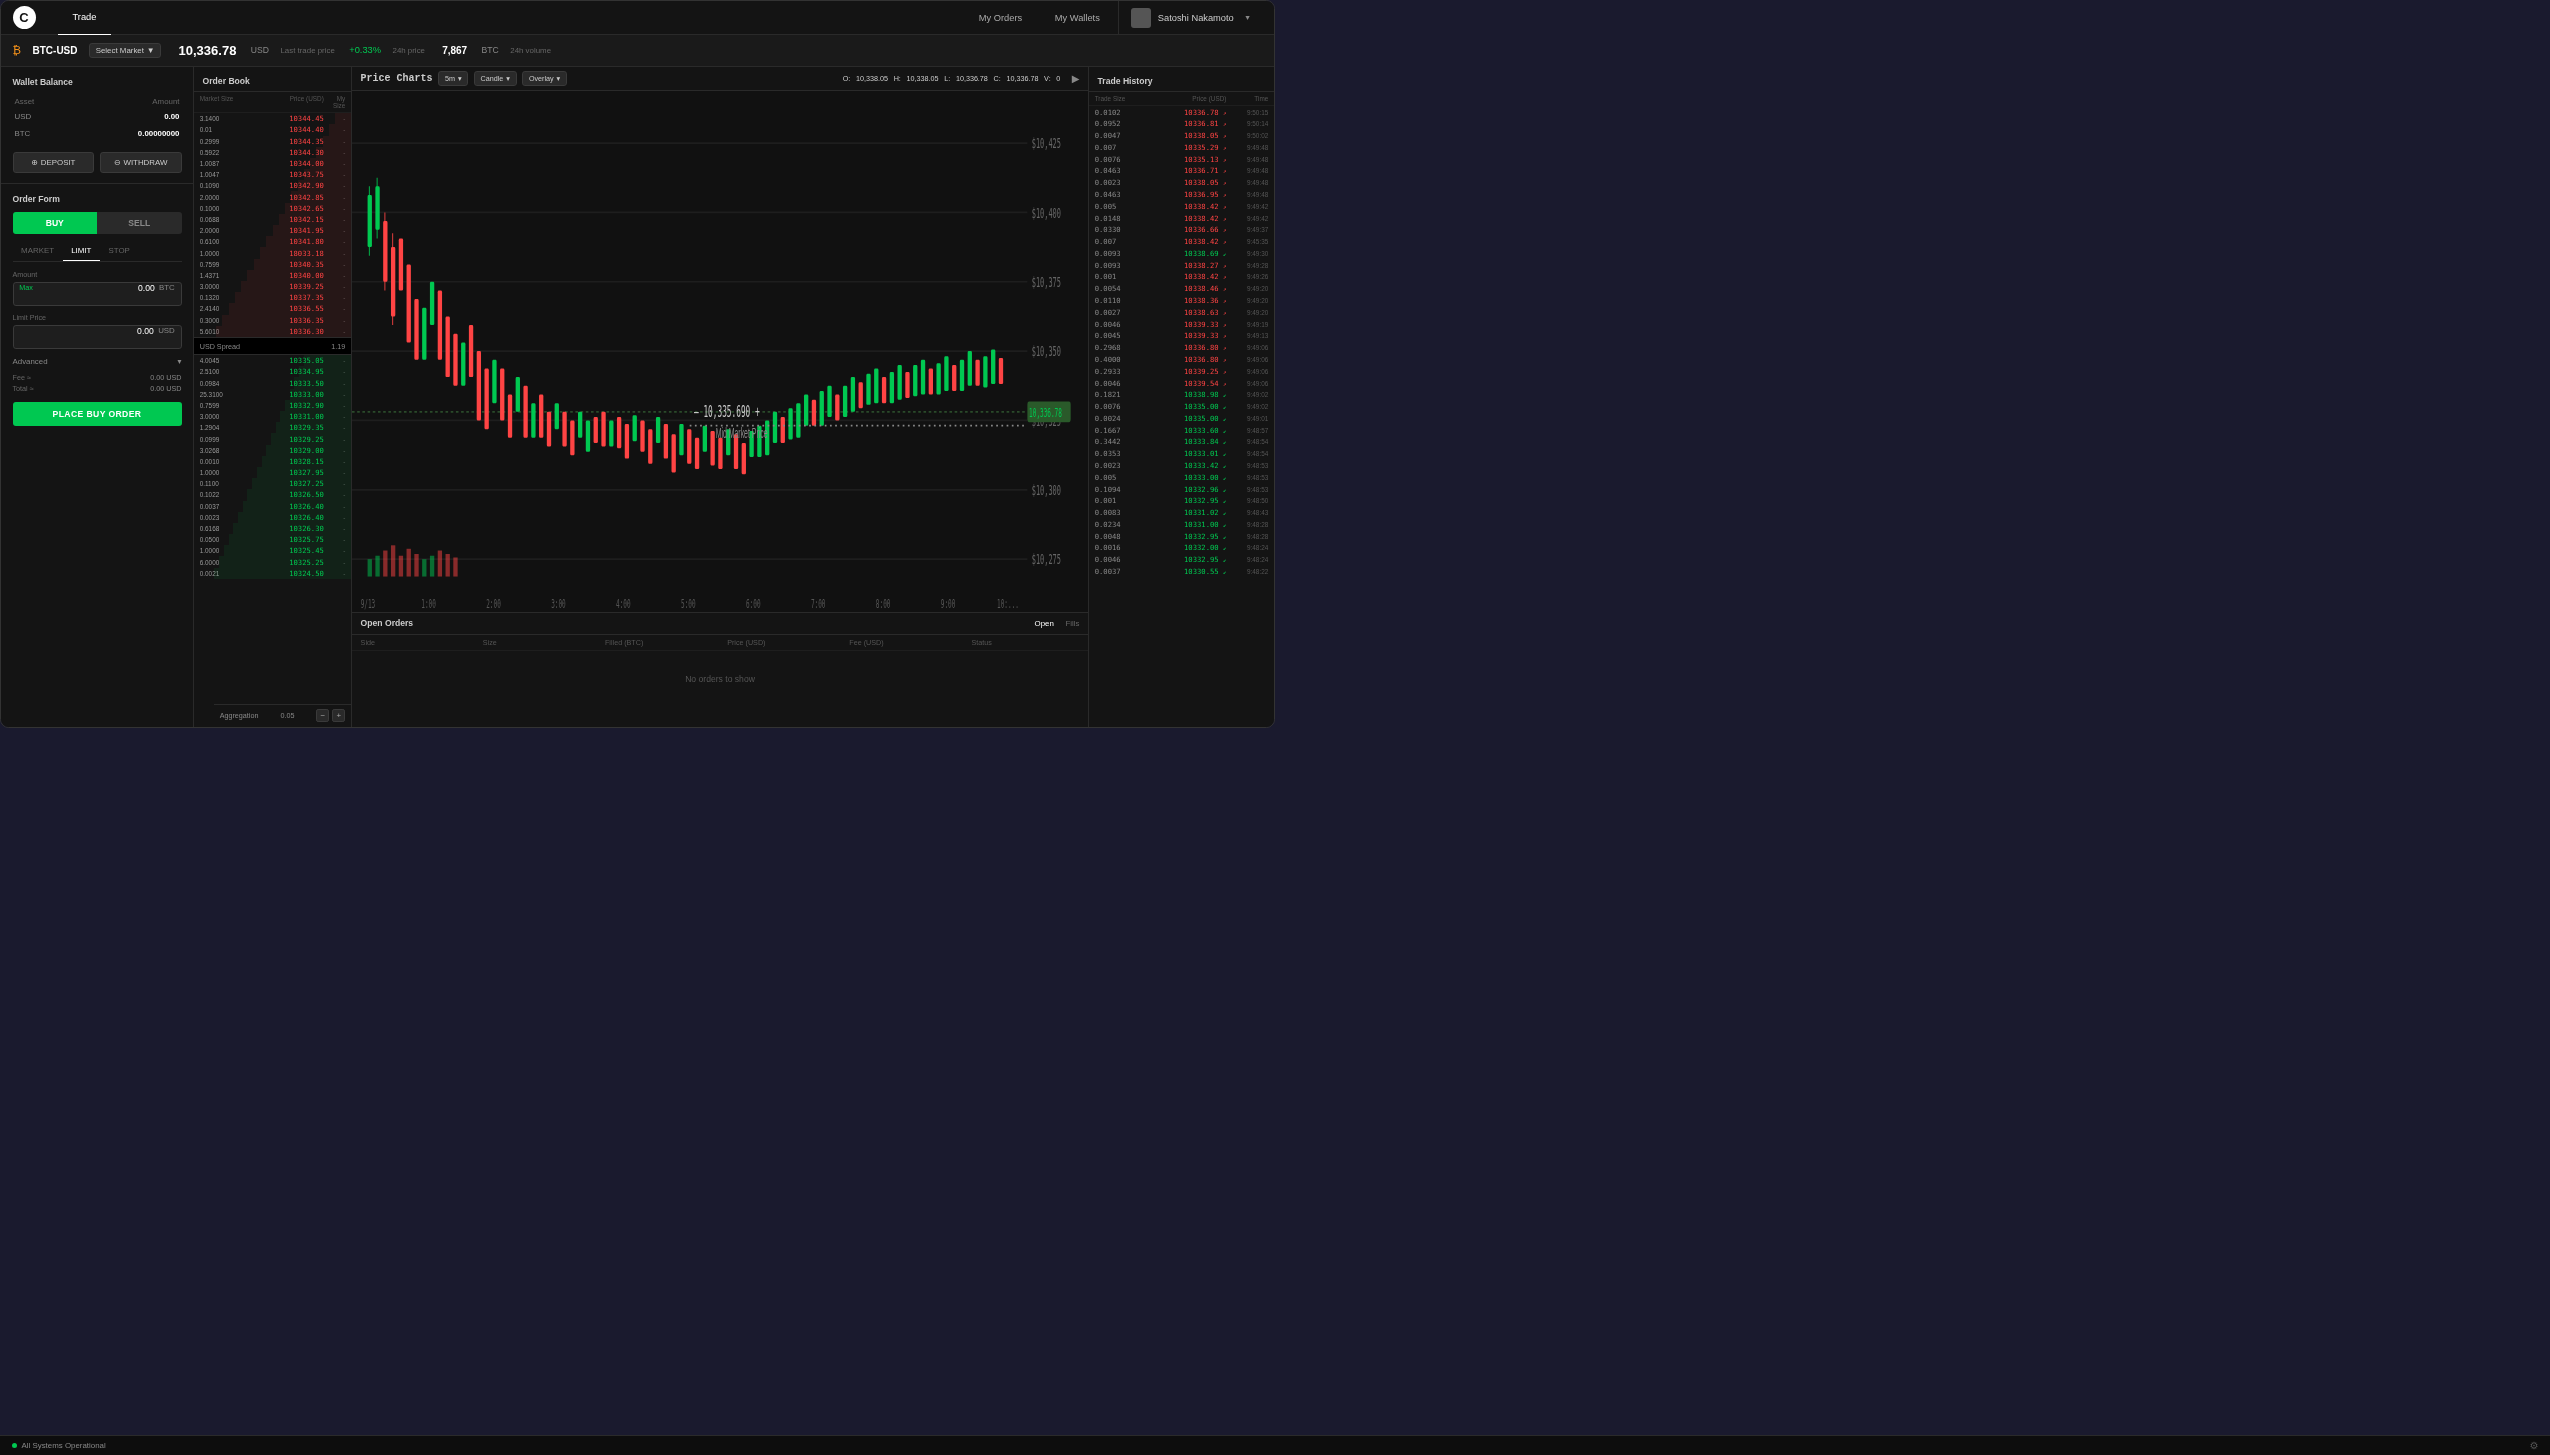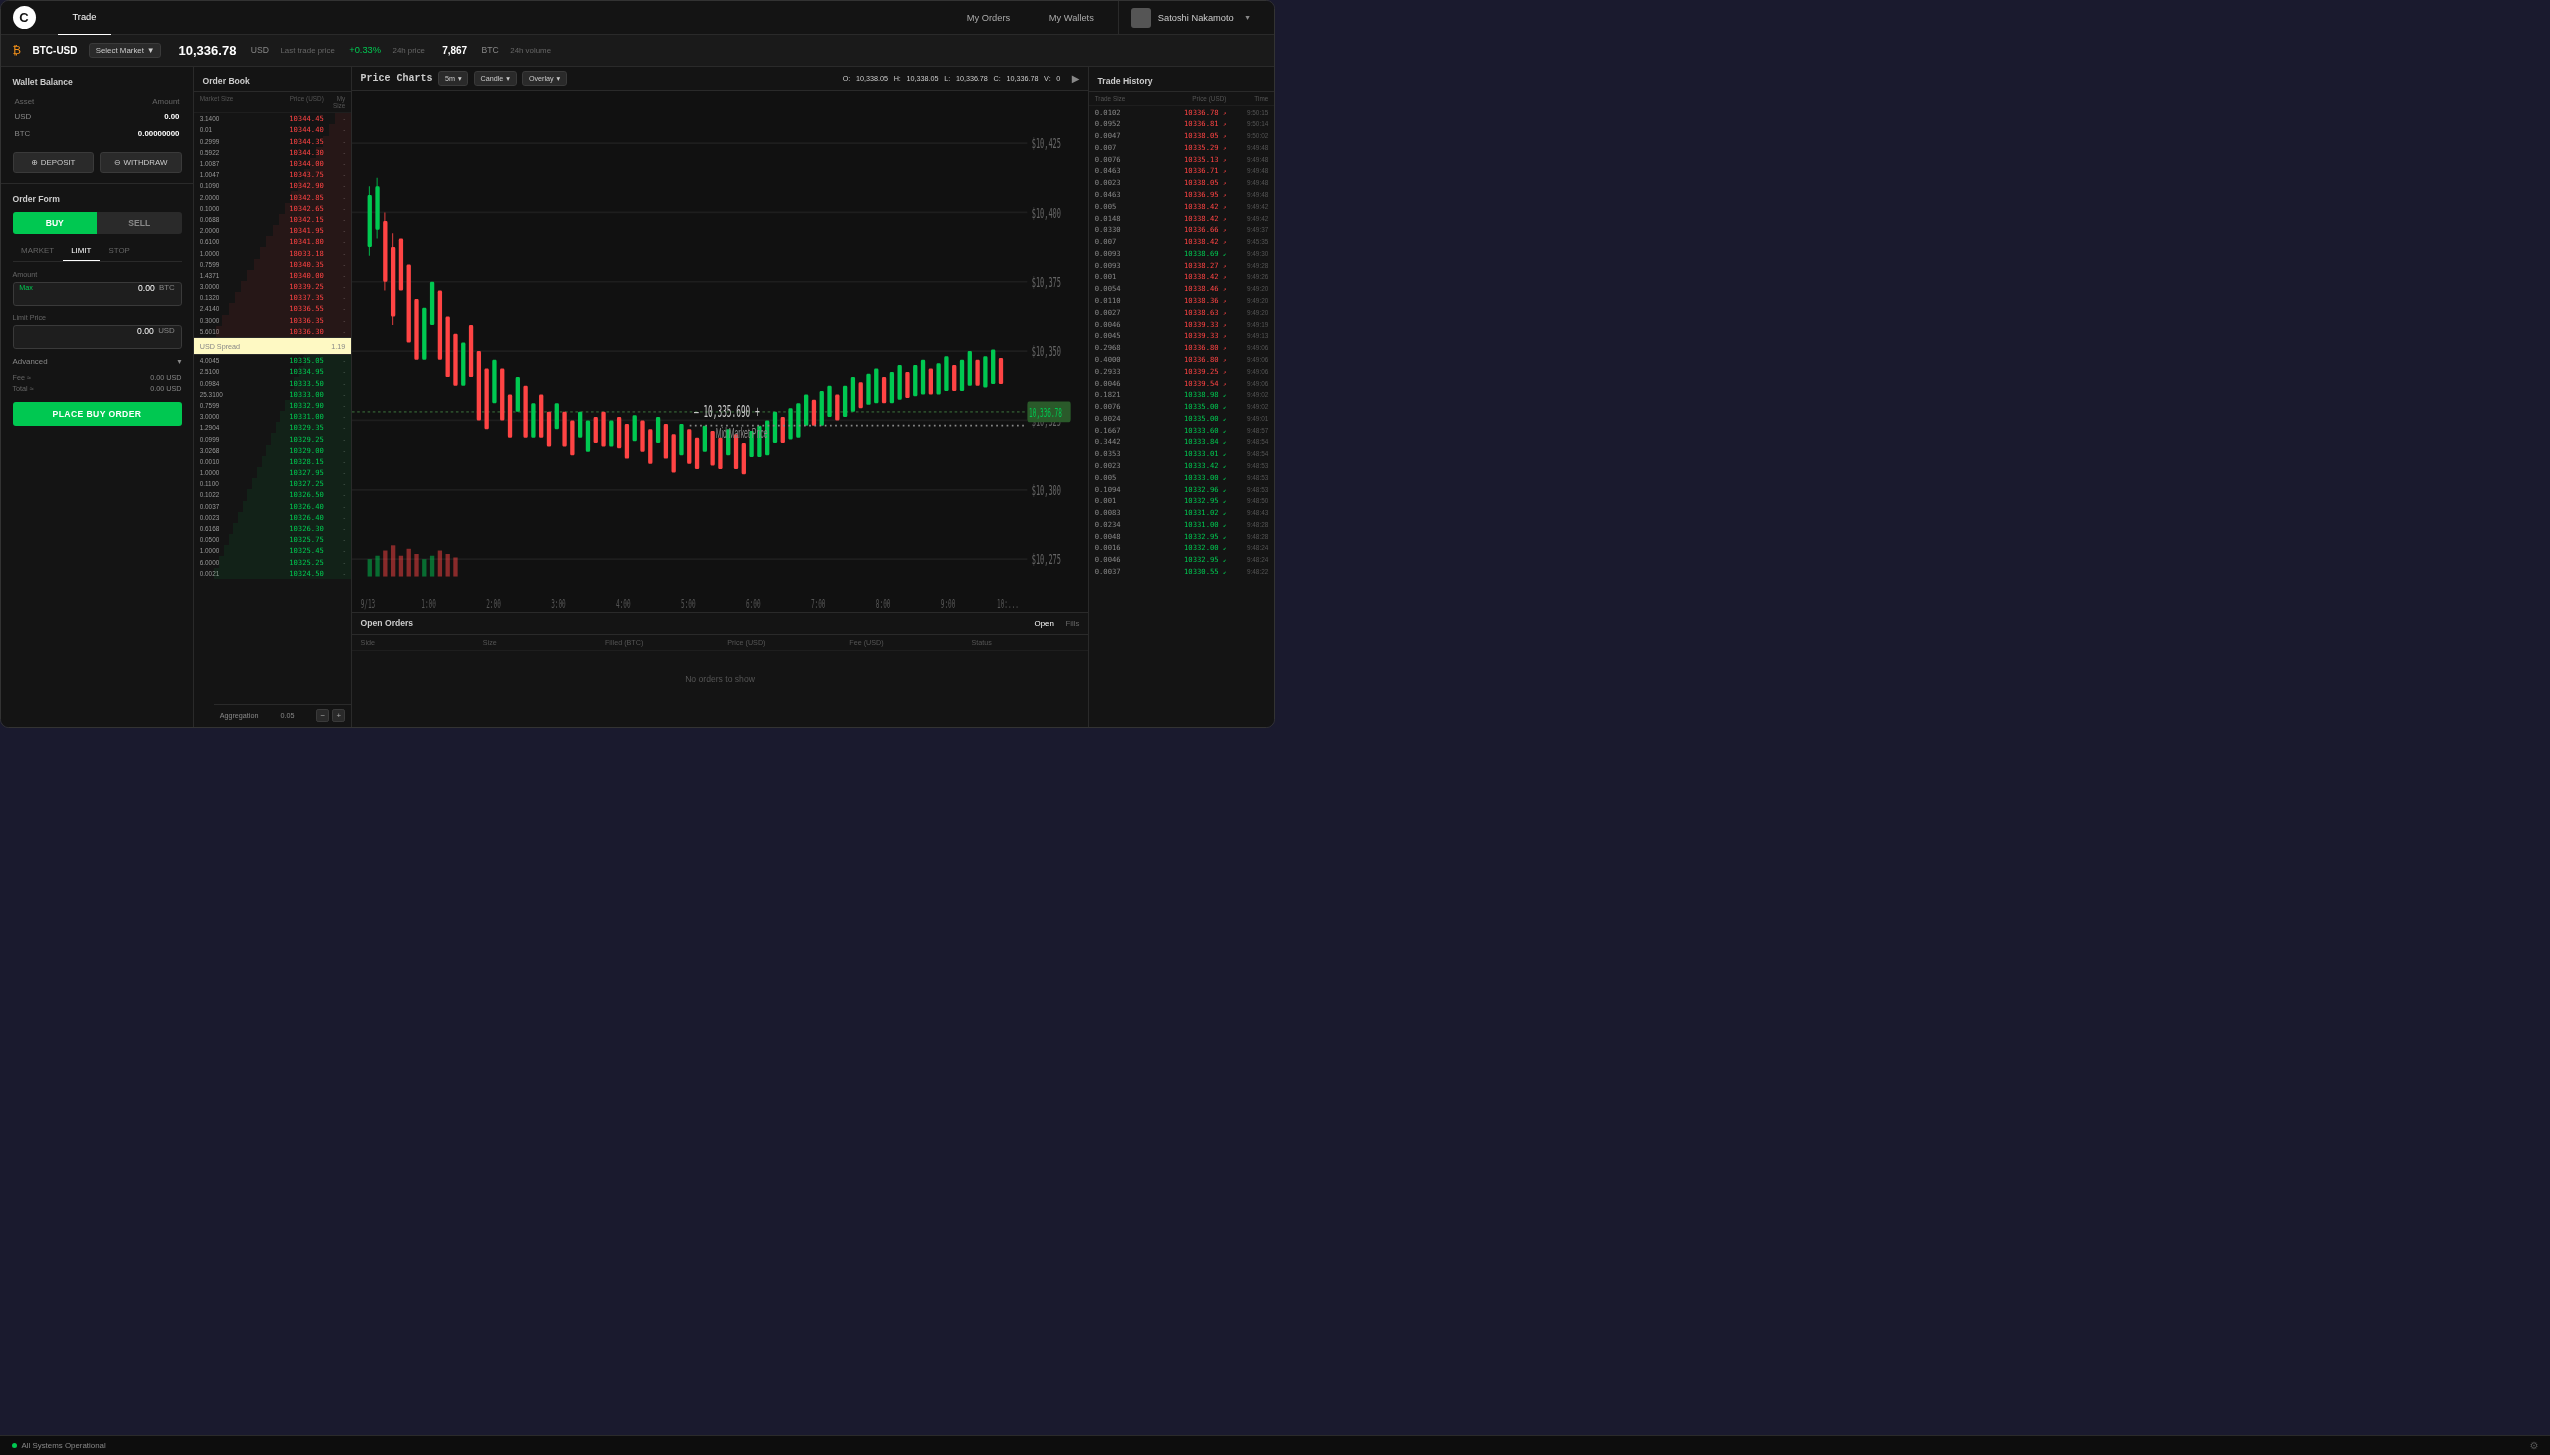--- a/index.html
+++ b/index.html
@@ -37,21 +37,21 @@
       padding: 0 14.3px;
       height: 34px;
       display: flex; align-items: center;
       font-size: 9.3px;
       color: #aaa;
       cursor: pointer;
       border-bottom: 1.4px solid transparent;
     }
     .nav-tab.active { color: #fff; border-bottom-color: #fff; }
     .nav-spacer { flex: 1; }
-    .nav-right { display: flex; gap: 10px; }
+    .nav-right { display: flex; gap: 4px; }
     .nav-btn {
       padding: 0 14.3px;
       height: 34px;
       display: flex; align-items: center;
       font-size: 9.3px;
       color: #aaa;
       cursor: pointer;
     }
     .user-btn {
       display: flex; align-items: center; gap: 7.2px;
@@ -250,21 +250,21 @@
     }
     .ob-bid-bg {
       position: absolute; right: 0; top: 0; bottom: 0;
       background: rgba(0,200,81,0.08);
     }
     .spread-row {
       display: flex; justify-content: space-between;
       padding: 3.6px 5.7px;
       font-size: 7.2px;
       color: #888;
-      background: #fef9c3;
+      background: #000000;
       border-top: 0.7px solid #2a2a2a;
       border-bottom: 0.7px solid #2a2a2a;
     }
     .aggregation-row {
       display: flex; align-items: center; justify-content: space-between;
       padding: 4.3px 5.7px;
       font-size: 7.2px; color: #888;
       border-top: 0.7px solid #2a2a2a;
       margin-top: auto;
       margin-left: 20px;

